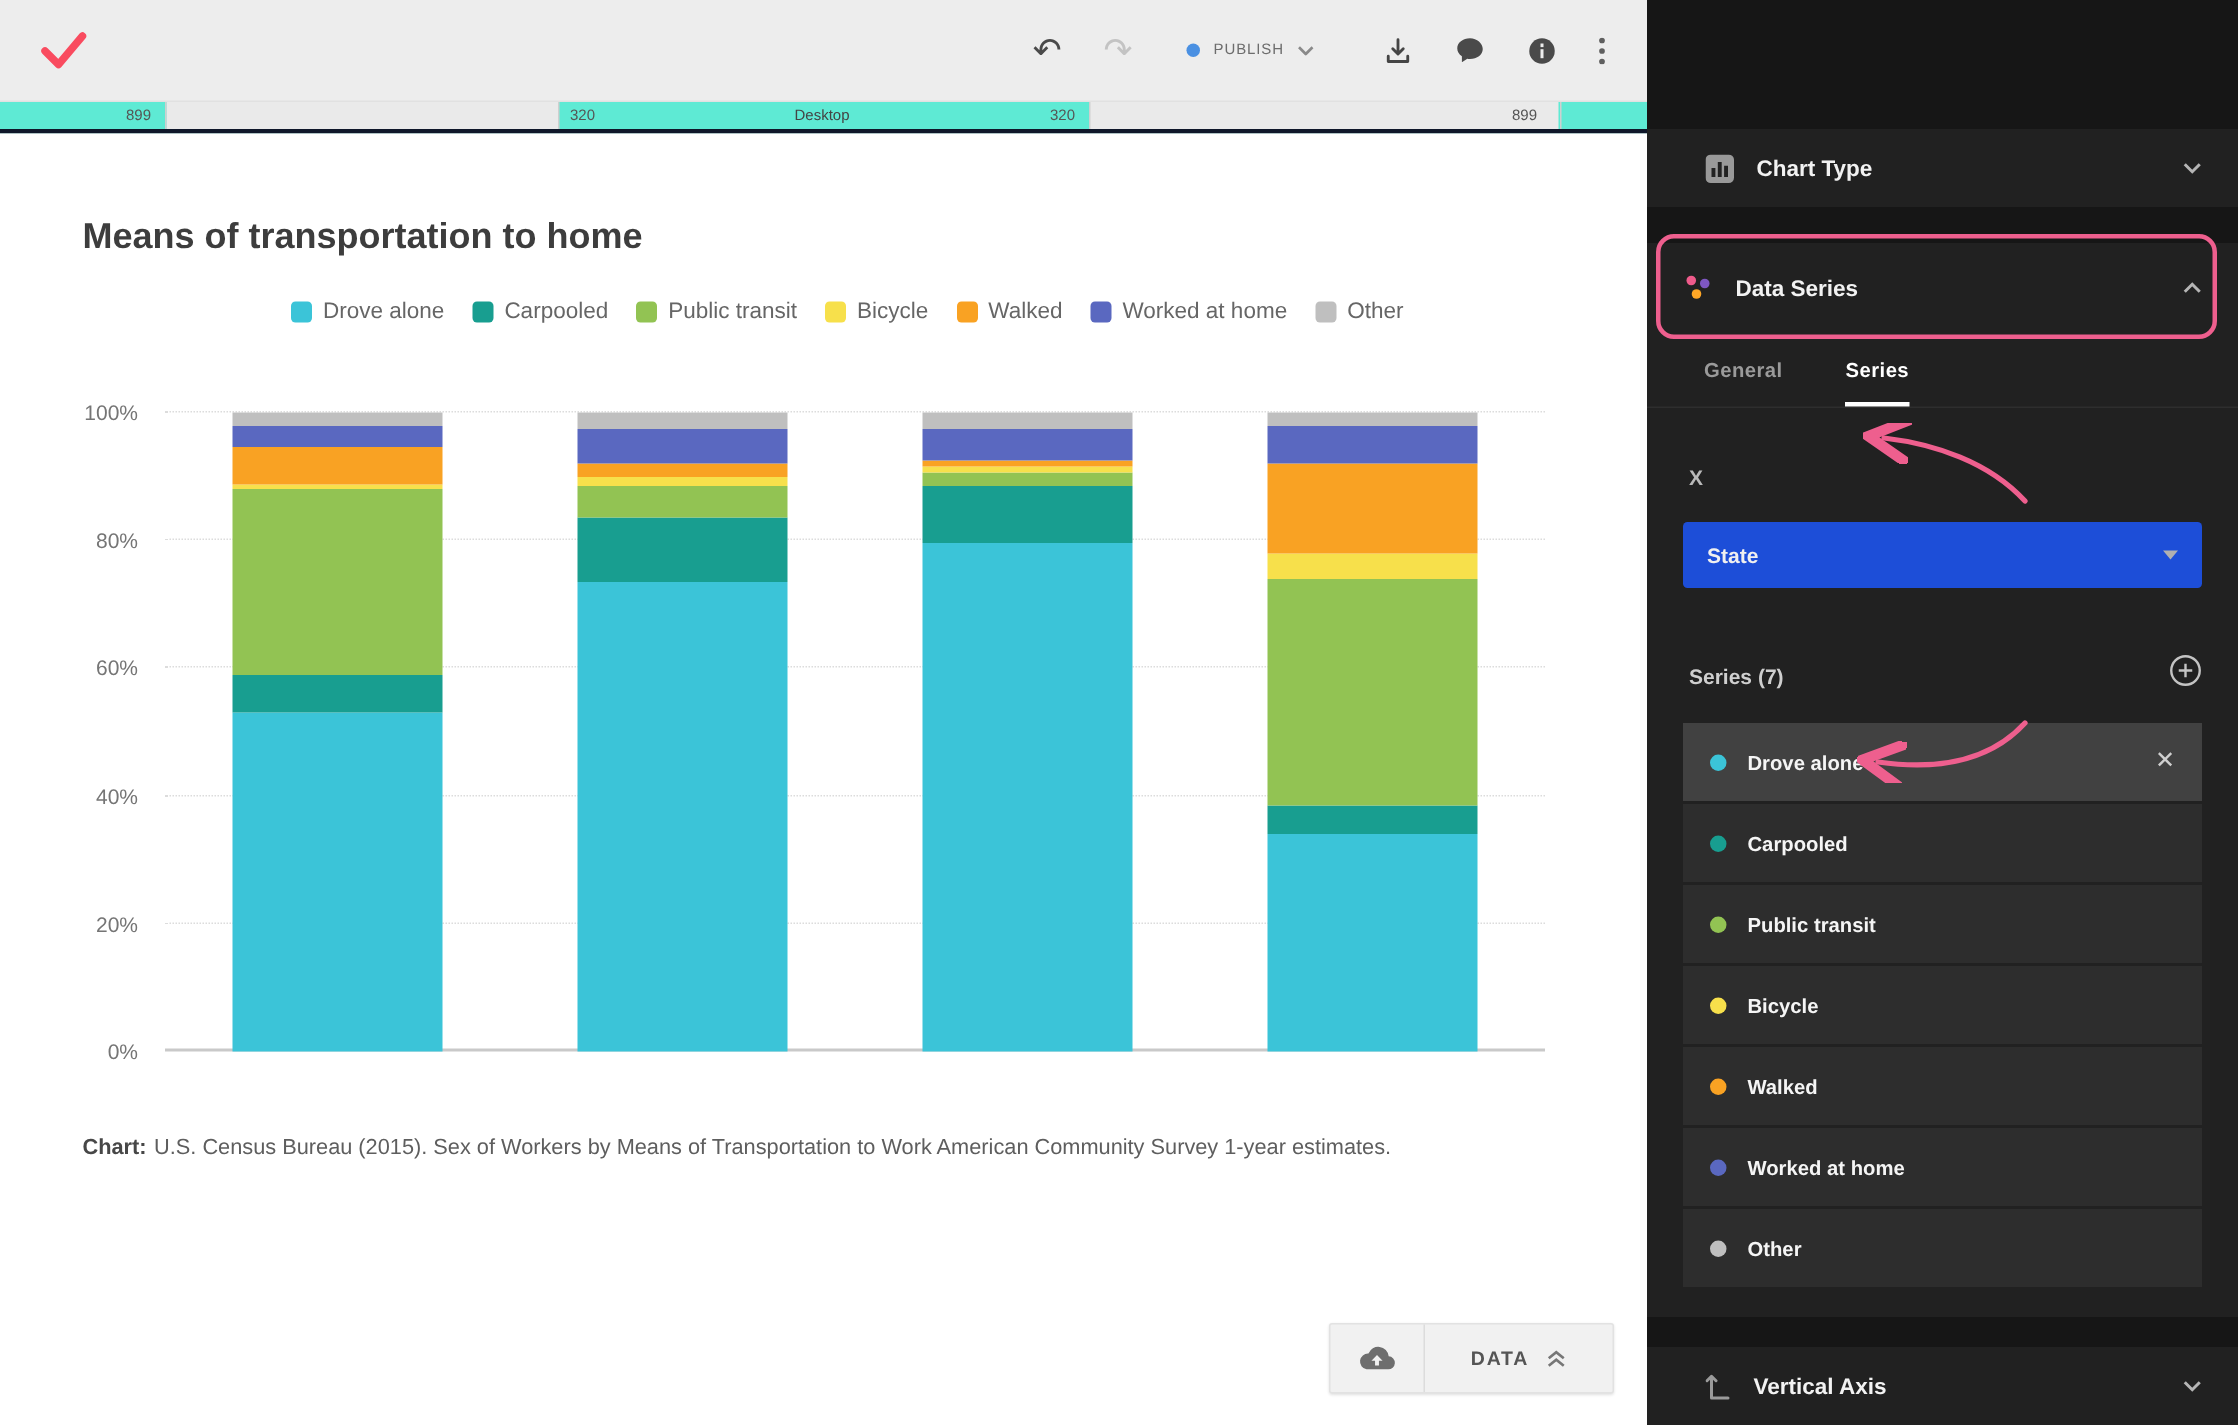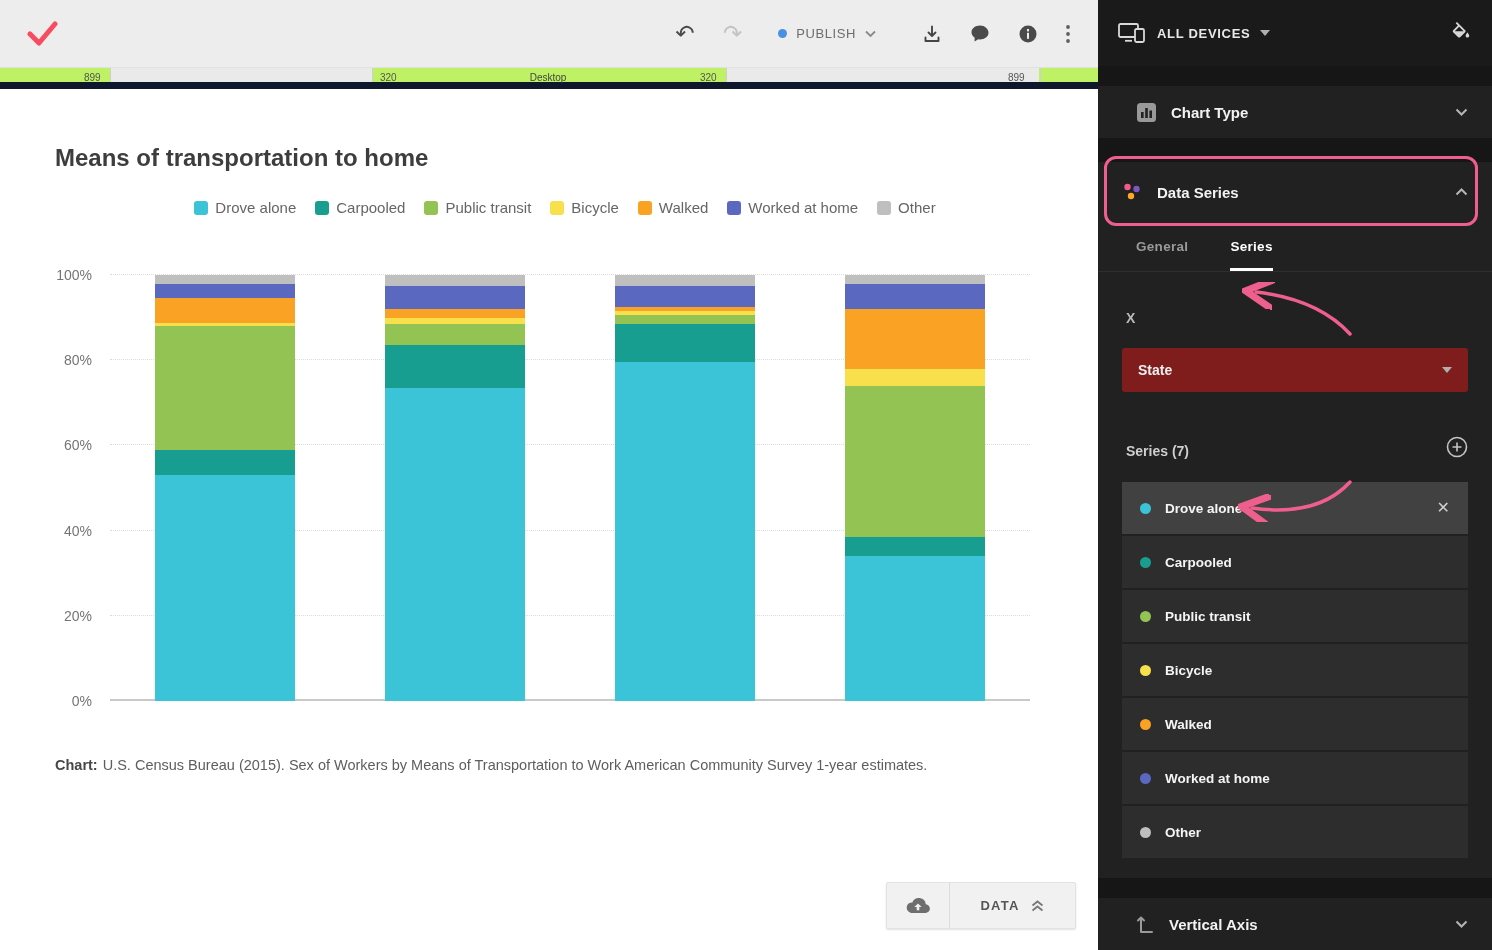--- a/index.html
+++ b/index.html
@@ -16,26 +16,26 @@
   .toolbar {
     height: 68px; background: #ededed; border-bottom: 1px solid #e1e1e1;
     display: flex; align-items: center; padding: 0 26px;
   }
   .tb-right { margin-left: auto; display: flex; align-items: center; }
   .glyph-btn { font-size: 23px; line-height: 1; }
   .undo { color: #4a4a4a; margin-right: 28px; }
   .redo { color: #c3c3c3; margin-right: 36px; }
   .publish { display: flex; align-items: center; gap: 9px; margin-right: 46px; cursor: pointer; }
   .pub-dot { width: 9px; height: 9px; border-radius: 50%; background: #4a90e2; }
-  .pub-label { font-size: 13px; color: #6d6d6d; letter-spacing: .6px; }
+  .pub-label { font-size: 10px; color: #6d6d6d; letter-spacing: .6px; }
   .icon-btn { margin-left: 0; margin-right: 28px; display: flex; align-items: center; }
   .icon-btn:last-child { margin-right: 2px; }
 
   .ruler {
-    position: relative; height: 21px; background: #bef264; border-bottom: 7px solid #0f172a;
+    position: relative; height: 21px; background: #5eead4; border-bottom: 3px solid #0f172a;
     font-size: 10px; color: #555;
   }
   .ruler .zone { position: absolute; top: 0; bottom: 0; background: #eaeaea; }
   .ruler .tickline { position: absolute; top: 0; bottom: 0; width: 1px; background: #cfcfcf; }
   .ruler .rlabel { position: absolute; top: 4px; }
 
   .canvas { position: relative; height: 860px; background: #fff; }
   .chart-title {
     position: absolute; left: 55px; top: 52px;
     font-size: 24px; line-height: 34px; color: #3d3d3d; font-weight: 700;
@@ -81,21 +81,21 @@
   .sec-row { height: 52px; display: flex; align-items: center; padding: 0 24px; cursor: pointer; margin-left: 15px; }
   .sec-label { font-size: 15px; font-weight: 700; color: #f2f2f2; margin-left: 15px; }
   .sec-chev { margin-left: auto; display: flex; }
 
   .ds-header { position: absolute; top: 0; left: 0; right: 0; height: 60px; display: flex; align-items: center; padding: 0 24px; cursor: pointer; }
   .tabs { position: absolute; top: 60px; left: 0; right: 0; height: 50px; display: flex; align-items: stretch; padding-left: 38px; gap: 42px; border-bottom: 1px solid #2e2e2e; }
   .tab { display: flex; align-items: center; font-size: 13.5px; font-weight: 700; letter-spacing: .3px; color: #9a9a9a; border-bottom: 3px solid transparent; padding-top: 3px; cursor: pointer; }
   .tab.active { color: #fff; border-bottom-color: #fff; }
 
   .x-section-label { position: absolute; top: 148px; left: 28px; font-size: 14px; font-weight: 700; color: #b9b9b9; }
-  .dropdown { position: absolute; top: 186px; left: 24px; width: 346px; height: 44px; background: #7f1d1d; border-radius: 3px; display: flex; align-items: center; padding: 0 16px; cursor: pointer; }
+  .dropdown { position: absolute; top: 186px; left: 24px; width: 346px; height: 44px; background: #1d4ed8; border-radius: 3px; display: flex; align-items: center; padding: 0 16px; cursor: pointer; }
   .dd-label { font-size: 14px; font-weight: 700; color: #f0f0f0; }
   .dd-caret { margin-left: auto; width: 0; height: 0; border-left: 5px solid transparent; border-right: 5px solid transparent; border-top: 6px solid #b0b0b0; }
 
   .series-count { position: absolute; top: 281px; left: 28px; font-size: 14px; font-weight: 700; color: #cfcfcf; }
   .add-btn { position: absolute; top: 274px; right: 24px; display: flex; }
 
   .series-list { position: absolute; top: 320px; left: 24px; right: 24px; }
   .series-row { height: 52px; margin-bottom: 2px; background: #2d2d2d; display: flex; align-items: center; padding: 0 18px; cursor: pointer; }
   .series-row.selected { background: #414141; }
   .series-dot { width: 11px; height: 11px; border-radius: 50%; margin-right: 14px; flex: none; }
@@ -263,34 +263,20 @@
           <polyline points="1.5,5.5 6.5,1.5 11.5,5.5" fill="none" stroke="#777" stroke-width="1.8"></polyline>
           <polyline points="1.5,10.5 6.5,6.5 11.5,10.5" fill="none" stroke="#777" stroke-width="1.8"></polyline>
         </svg>
       </div>
     </div>
   </div>
 </div>
 
 <div class="sidebar">
 
-  <div class="sb-header">
-    <svg width="27" height="20" viewBox="0 0 27 20">
-      <rect x="1" y="1" width="19" height="13" rx="1.5" fill="none" stroke="#d9d9d9" stroke-width="1.8"></rect>
-      <path d="M7 17.8h7" stroke="#d9d9d9" stroke-width="1.8"></path>
-      <rect x="17" y="6" width="9" height="13" rx="1.5" fill="#1a1a1a" stroke="#d9d9d9" stroke-width="1.8"></rect>
-    </svg>
-    <span class="dev-label">ALL DEVICES</span>
-    <span class="caret-down"></span>
-    <button class="bucket-btn">
-      <svg width="22" height="22" viewBox="0 0 24 24">
-        <path d="M16.56 8.94L7.62 0 6.21 1.41l2.38 2.38-5.15 5.15c-.59.59-.59 1.54 0 2.12l5.5 5.5c.29.29.68.44 1.06.44s.77-.15 1.06-.44l5.5-5.5c.59-.58.59-1.53 0-2.12zM5.21 10L10 5.21 14.79 10H5.21zM19 11.5s-2 2.17-2 3.5c0 1.1.9 2 2 2s2-.9 2-2c0-1.33-2-3.5-2-3.5z" fill="#d6d6d6"></path>
-      </svg>
-    </button>
-  </div>
 
   <div class="section" id="chart-type">
     <div class="sec-row">
       <svg width="19" height="19" viewBox="0 0 19 19">
         <rect width="19" height="19" rx="3.5" fill="#999"></rect>
         <rect x="4" y="9" width="2.6" height="6" fill="#212121"></rect>
         <rect x="8.2" y="5" width="2.6" height="10" fill="#212121"></rect>
         <rect x="12.4" y="7.5" width="2.6" height="7.5" fill="#212121"></rect>
       </svg>
       <span class="sec-label">Chart Type</span>

